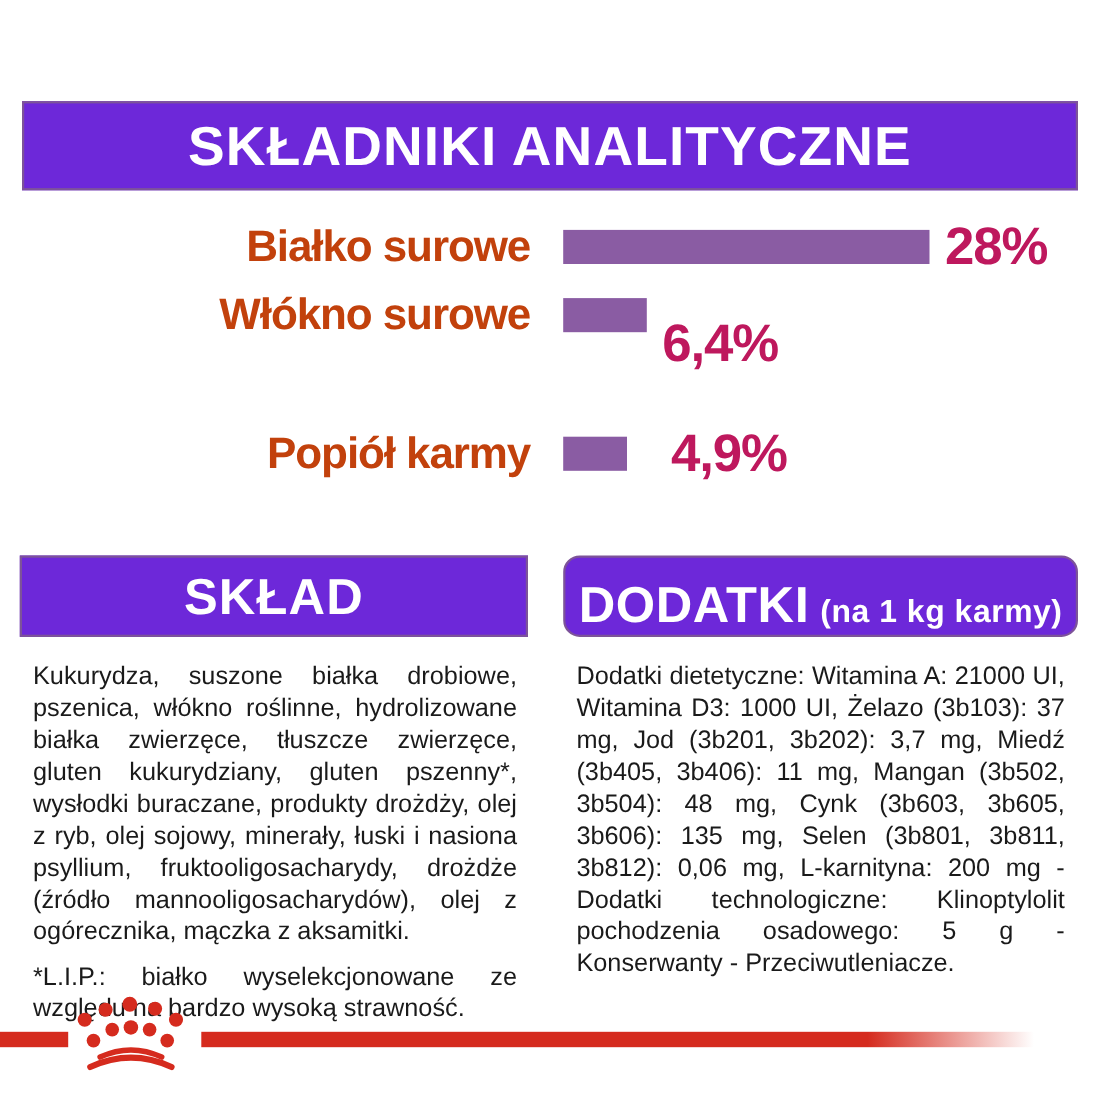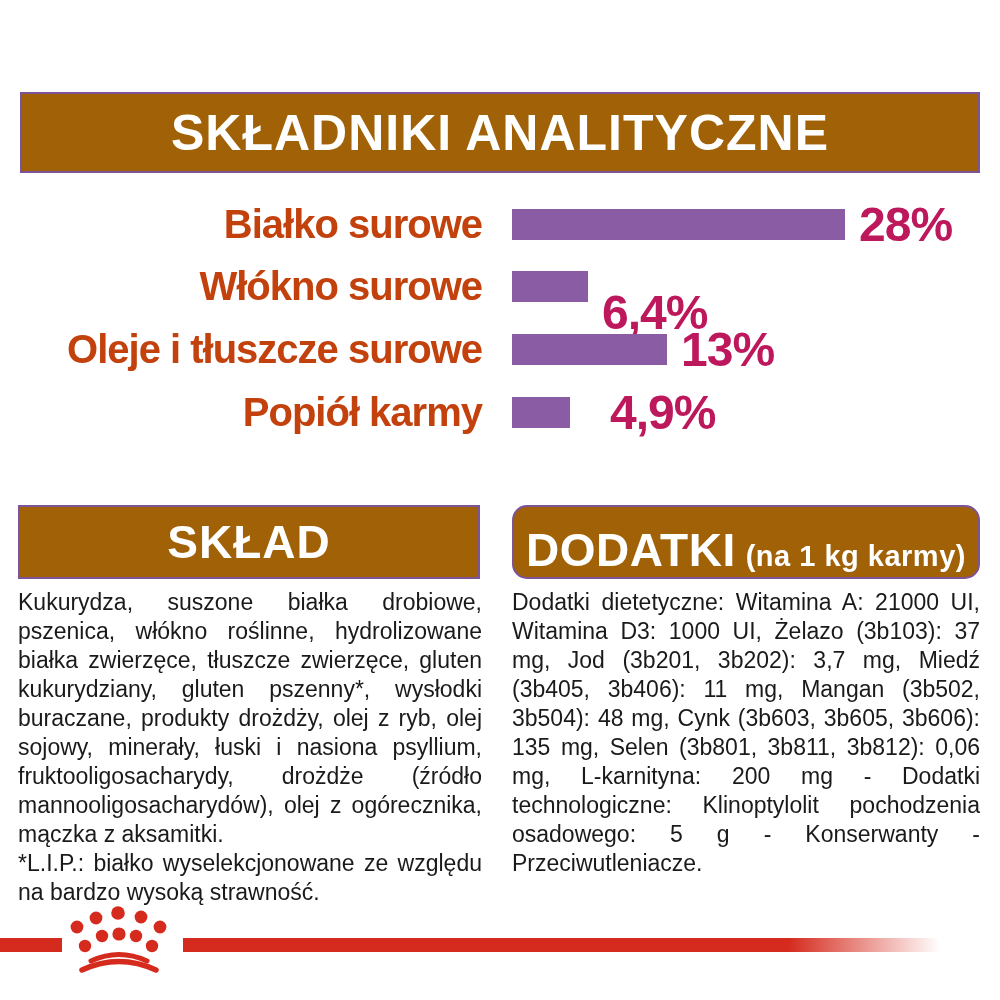--- a/index.html
+++ b/index.html
@@ -5,21 +5,21 @@
   html,body{margin:0;padding:0;}
   body{
     width:1000px;height:1000px;background:#ffffff;overflow:hidden;
     font-family:"Liberation Sans",sans-serif;position:relative;
     -webkit-font-smoothing:antialiased;
   }
   .stage{position:absolute;left:0;top:0;width:1000px;height:1000px;}
 
   
   .banner{
-    position:absolute;background:#a16207;border:2px solid #7d5399;
+    position:absolute;background:#6d28d9;border:2px solid #7d5399;
     box-sizing:border-box;display:flex;align-items:center;justify-content:center;
     color:#ffffff;font-weight:bold;
   }
   .banner-analytical{left:20px;top:92px;width:960px;height:81px;font-size:50px;letter-spacing:1px;}
   .banner-sklad{left:18px;top:505px;width:462px;height:74px;font-size:46px;letter-spacing:1px;}
   .banner-dodatki{left:512px;top:505px;width:468px;height:74px;}
   .banner-dodatki .main{font-size:46px;letter-spacing:0.5px;}
   .banner-dodatki .sub{font-size:29px;margin-left:10px;letter-spacing:0.5px;margin-top:32px;}
   .banner-dodatki{align-items:center;border-radius:15px;}
   .banner-dodatki .inner{display:flex;align-items:baseline;justify-content:center;}
@@ -36,21 +36,21 @@
   .bar-row .val{
     position:absolute;top:-2px;height:49px;line-height:49px;
     font-size:48px;font-weight:bold;color:#be185d;letter-spacing:-1px;white-space:nowrap;
   }
 
   
   .coltext{
     position:absolute;top:588px;color:#1a1a1a;font-size:23px;line-height:29px;
     text-align:justify;
   }
-  .coltext p{margin:0;}
+  .coltext p{margin:12px;}
   .sklad-text{left:18px;width:464px;}
   .dodatki-text{left:512px;width:468px;}
 
   
   .stripe{position:absolute;top:938px;height:14px;background:#d52b1e;}
   .stripe-left{left:0;width:62px;}
   .stripe-right{
     left:183px;width:757px;
     background:linear-gradient(to right,#d52b1e 0%,#d52b1e 80%,rgba(213,43,30,0) 100%);
   }
@@ -67,25 +67,20 @@
 
   <div class="bar-row" style="top:202px">
     <span class="lbl">Białko surowe</span>
     <div class="bar" style="width: 333px; background: rgb(138, 92, 163);"></div>
     <span class="val" style="left: 859px;">28%</span>
   </div>
   <div class="bar-row" style="top:264px">
     <span class="lbl">Włókno surowe</span>
     <div class="bar" style="width: 76px; background: rgb(138, 92, 163);"></div>
     <span class="val" style="left: 602px; margin-top: 26px;">6,4%</span>
-  </div>
-  <div class="bar-row" style="top:327px">
-    <span class="lbl">Oleje i tłuszcze surowe</span>
-    <div class="bar" style="width: 155px; background: rgb(138, 92, 163);"></div>
-    <span class="val" style="left: 681px;">13%</span>
   </div>
   <div class="bar-row" style="top:390px">
     <span class="lbl">Popiół karmy</span>
     <div class="bar" style="width: 58px; background: rgb(138, 92, 163);"></div>
     <span class="val" style="left: 584px; margin-left: 26px;">4,9%</span>
   </div>
 
   <div class="banner banner-sklad">
     <span>SKŁAD</span>
   </div>

